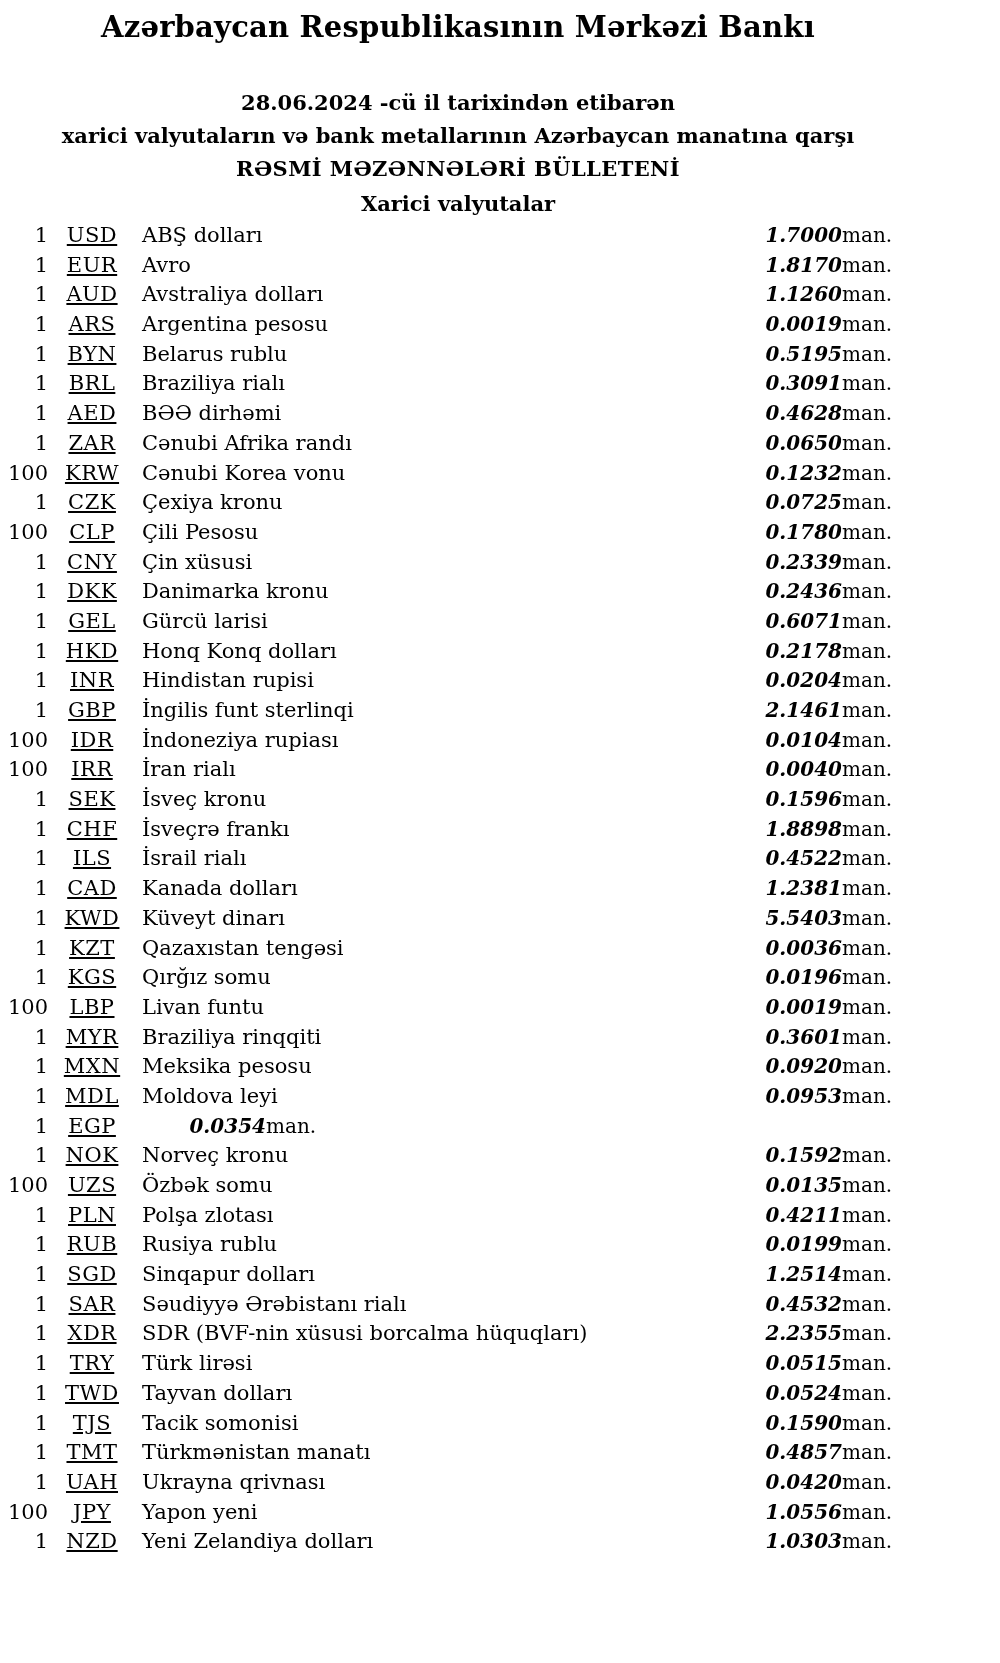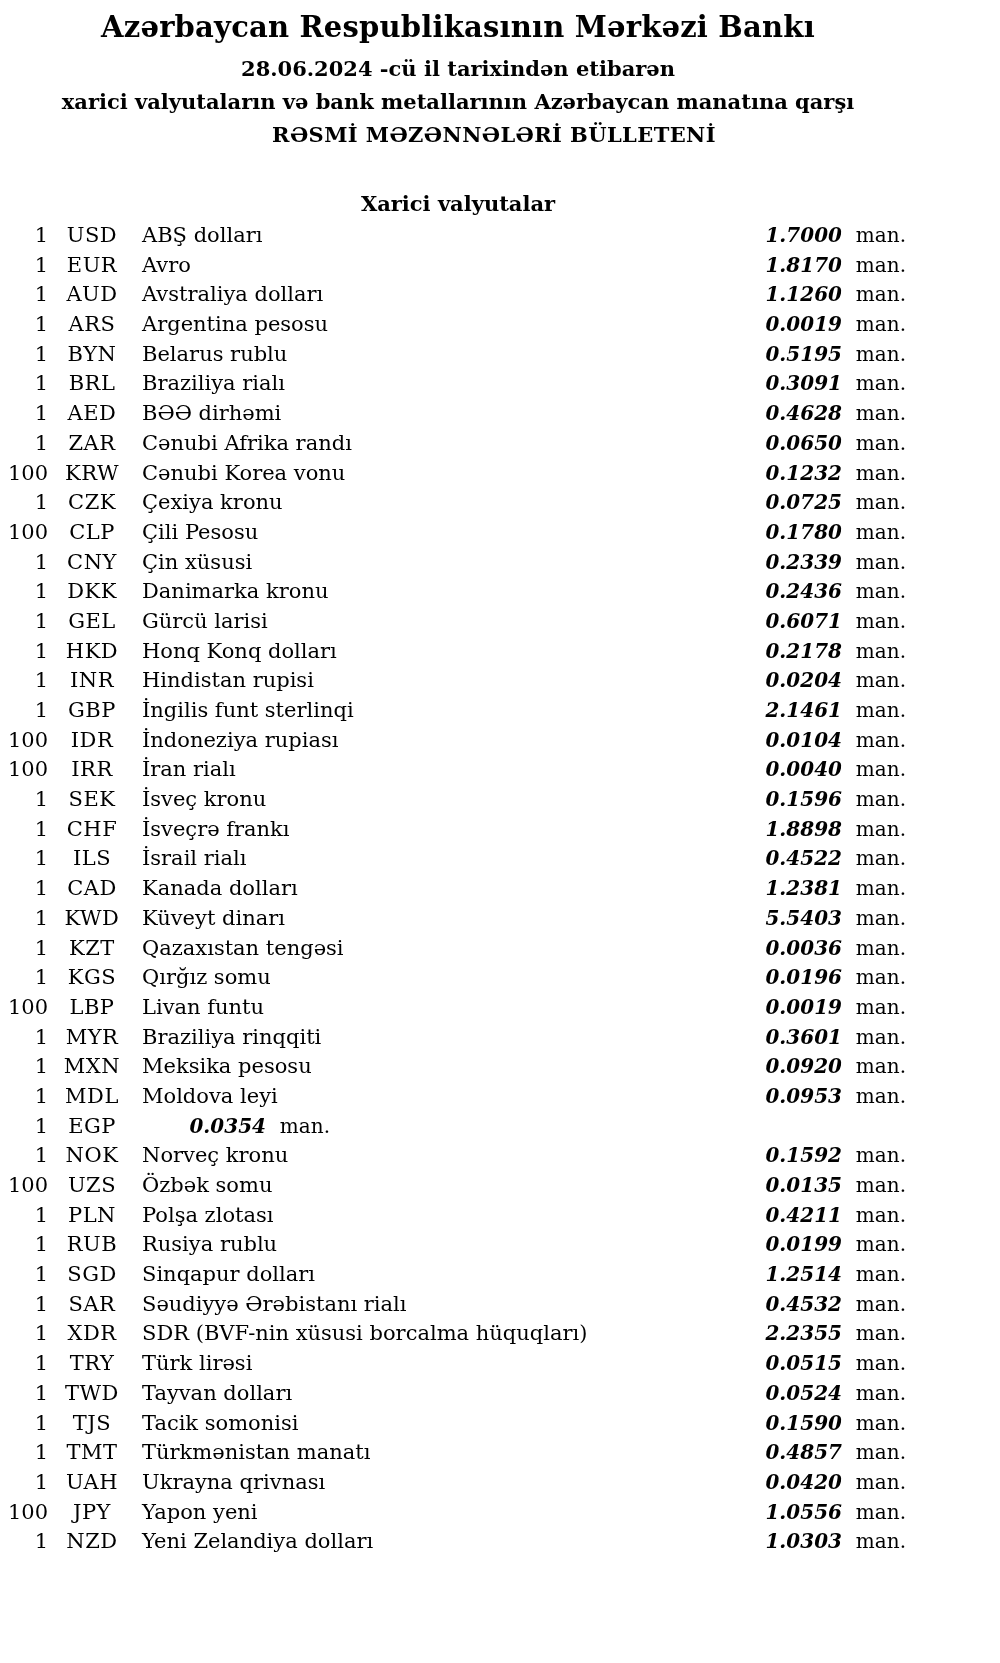--- a/index.html
+++ b/index.html
@@ -7,33 +7,33 @@
     width: 1000px; height: 1663px;
     font-family: "DejaVu Serif", "Liberation Serif", serif;
     color: #000;
   }
   .page { position: relative; width: 916px; height: 1663px; background: #fff; overflow: hidden; }
 
   .doc-title {
     position: absolute; top: 10px; left: 0; width: 100%;
     text-align: center; font-size: 29px; font-weight: 700; letter-spacing: 0.2px;
   }
-  .hline { position: absolute; left: 0; width: 100%; text-align: center; font-size: 21px; font-weight: 700; }
+  .hline { position: absolute; left: 0; width: 100%; text-align: center; font-size: 21px; font-weight: 700; margin-top: 34px; }
   .hline-date     { top: 56px; }
   .hline-subject  { top: 89px; }
-  .hline-bulletin { top: 122px; letter-spacing: 0.4px; padding-left: 36px; }
+  .hline-bulletin { top: 122px; letter-spacing: 0.4px; }
   .section-title  { position: absolute; top: 191px; left: 0; width: 100%; text-align: center; font-size: 21px; font-weight: 700; }
 
   .rate-table { position: absolute; top: 221px; left: 0; width: 1000px; }
   .row { display: flex; height: 29.7px; line-height: 29.7px; padding-right: 94px; box-sizing: border-box; }
   .qty  { width: 48px; text-align: right; font-size: 21px; flex: none; }
-  .code { width: 88px; text-align: center; font-size: 21px; flex: none; letter-spacing: 0.5px; }
+  .code { width: 88px; text-align: center; font-size: 21px; flex: none; letter-spacing: 0.5px; text-decoration: underline; }
   .name { flex: 1 1 auto; text-align: left; padding-left: 6px; font-size: 21px; white-space: nowrap; overflow: hidden; }
   .rate { width: 130px; text-align: right; font-size: 20px; font-weight: 700; font-style: italic; flex: none; }
-  .man  { width: 64px; text-align: right; font-size: 20px; flex: none; }
+  .man  { width: 64px; text-align: left; font-size: 20px; flex: none; }
 </style>
 </head>
 <body>
 
 <div class="page">
   <div class="doc-title">Azərbaycan Respublikasının Mərkəzi Bankı</div>
   <div class="hline hline-date">28.06.2024 -cü il tarixindən etibarən</div>
   <div class="hline hline-subject">xarici valyutaların və bank metallarının Azərbaycan manatına qarşı</div>
   <div class="hline hline-bulletin">RƏSMİ MƏZƏNNƏLƏRİ BÜLLETENİ</div>
   <div class="section-title">Xarici valyutalar</div>

